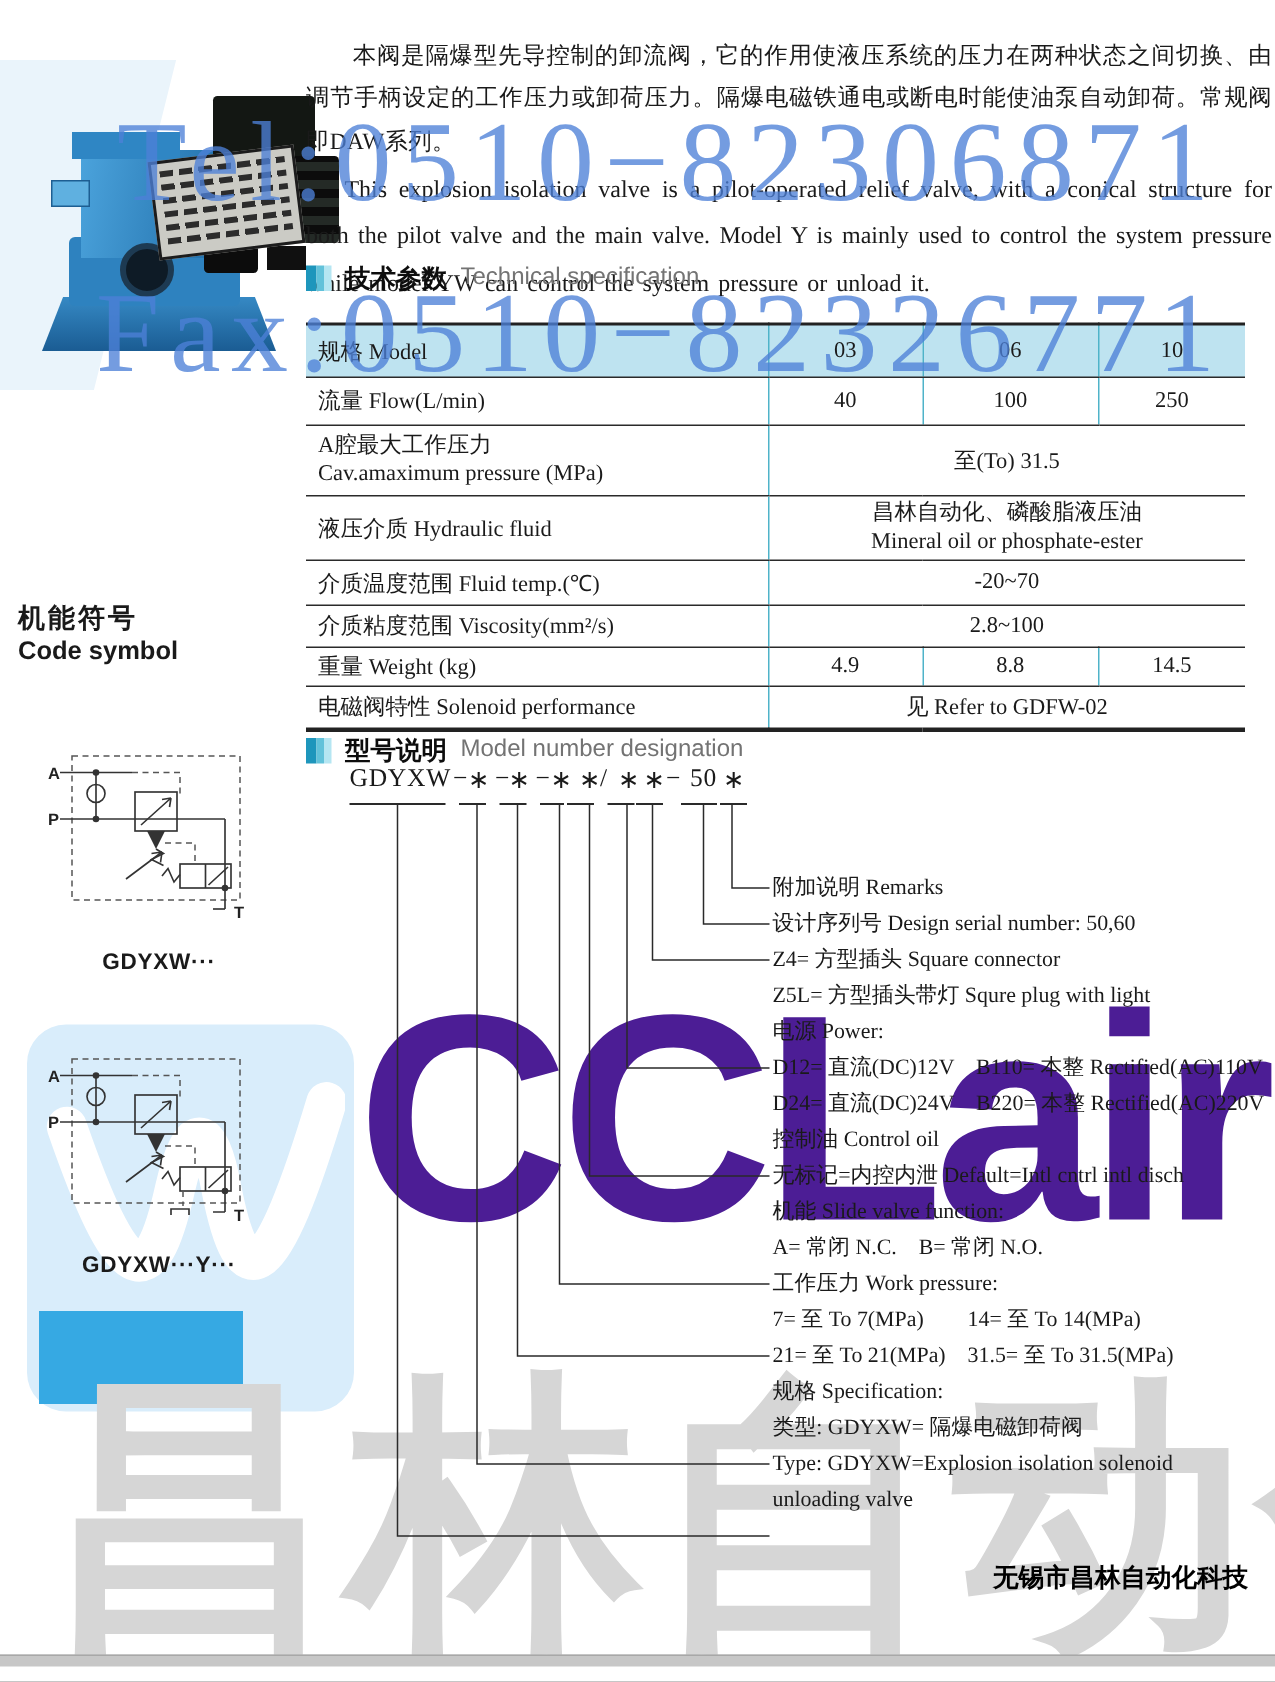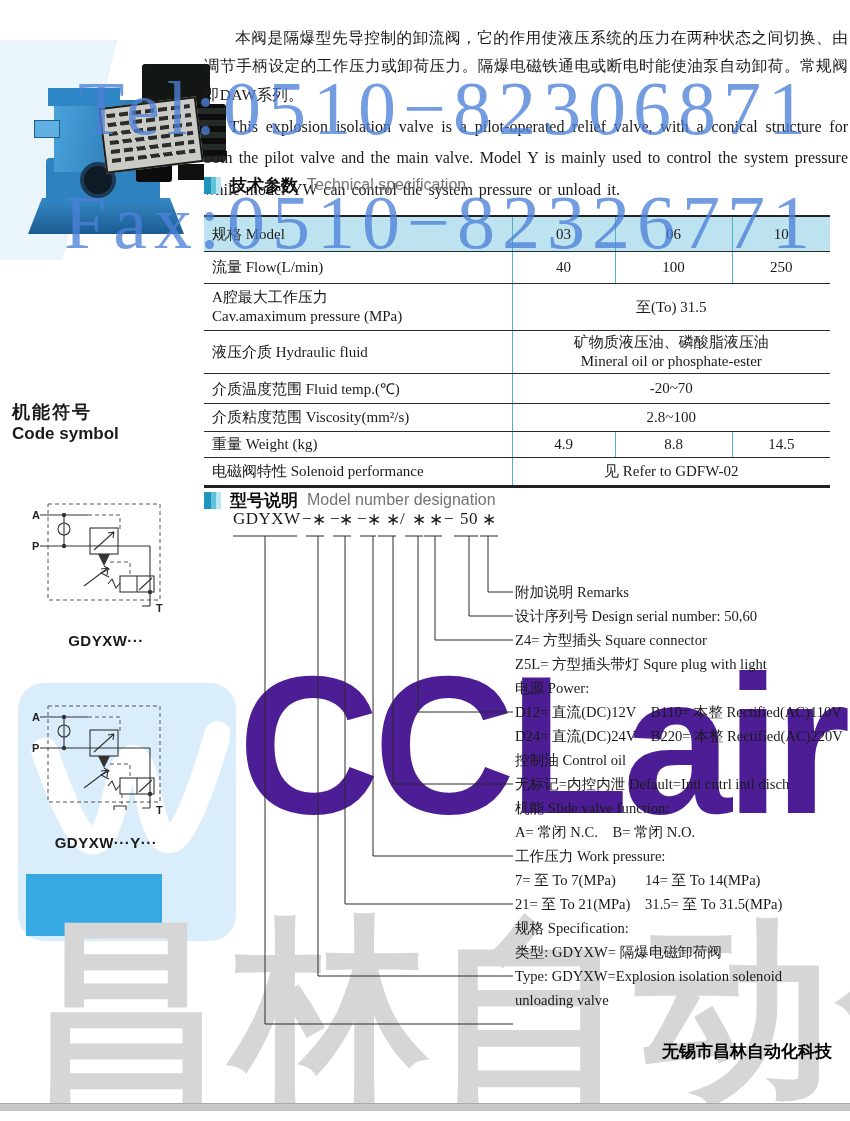--- a/index.html
+++ b/index.html
@@ -175,21 +175,21 @@
       <tr>
         <td class="lab h45 two">
           <div>A腔最大工作压力</div>
           <div>Cav.amaximum pressure (MPa)</div>
         </td>
         <td class="v" colspan="3">至(To) 31.5</td>
       </tr>
       <tr>
         <td class="lab h37">液压介质 Hydraulic fluid</td>
         <td class="v two" colspan="3">
-          <div>矿物质液压油、磷酸脂液压油</div>
+          <div>昌林自动化、磷酸脂液压油</div>
           <div>Mineral oil or phosphate-ester</div>
         </td>
       </tr>
       <tr>
         <td class="lab h28">介质温度范围 Fluid temp.(℃)</td>
         <td class="v" colspan="3">-20~70</td>
       </tr>
       <tr>
         <td class="lab h26">介质粘度范围 Viscosity(mm²/s)</td>
         <td class="v" colspan="3">2.8~100</td>

